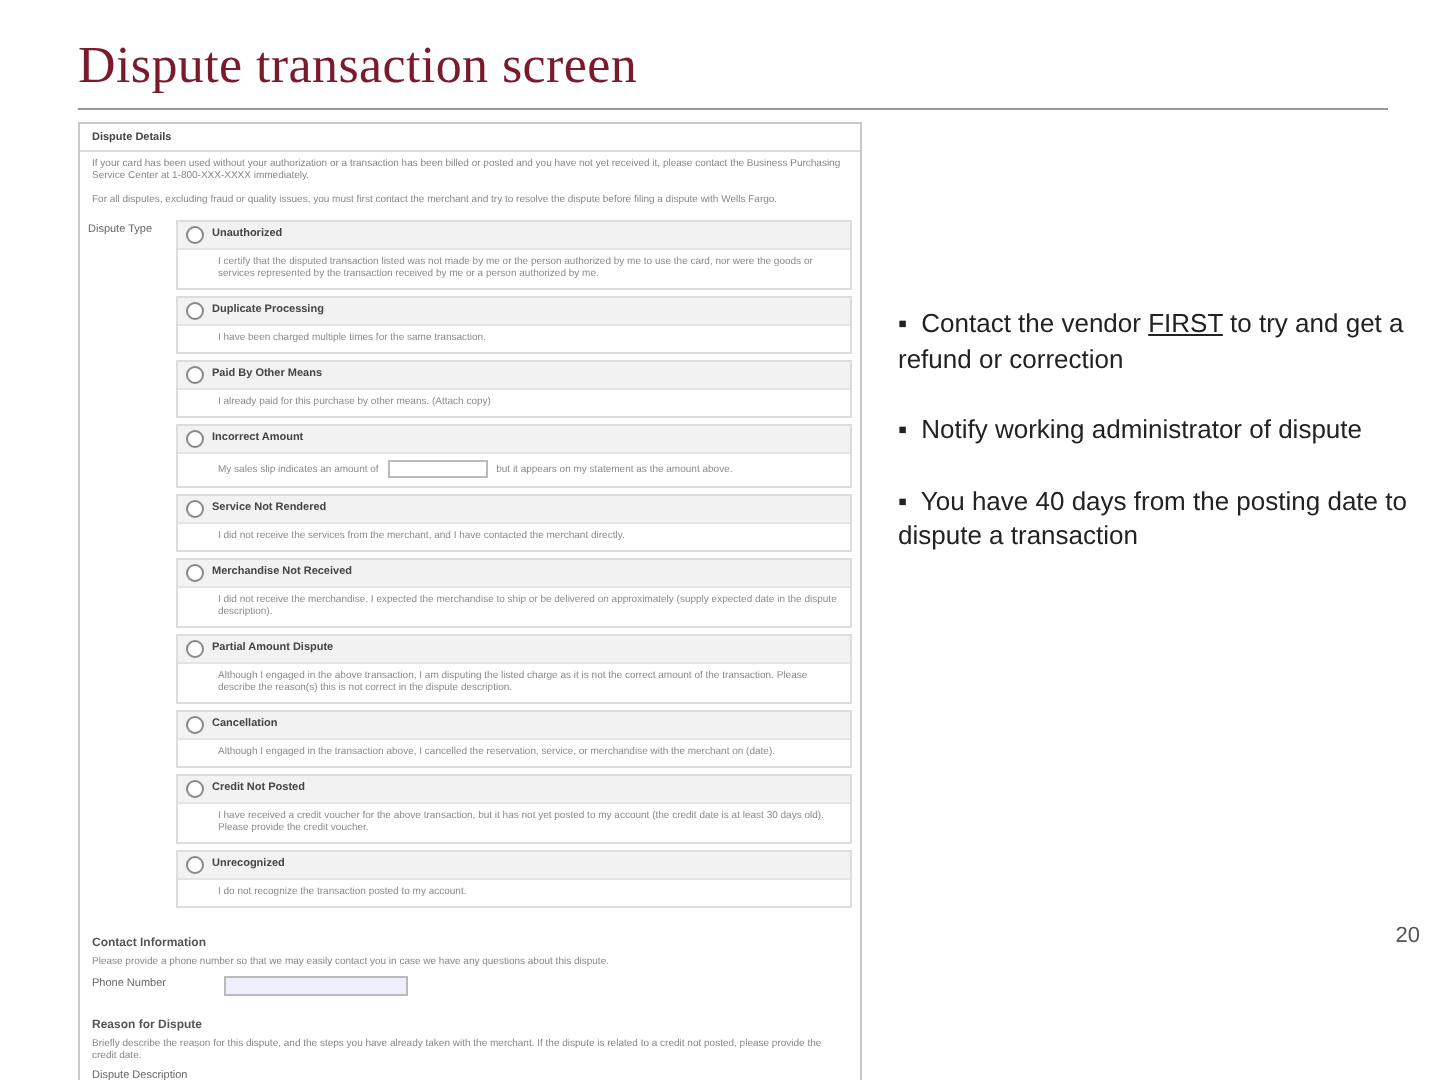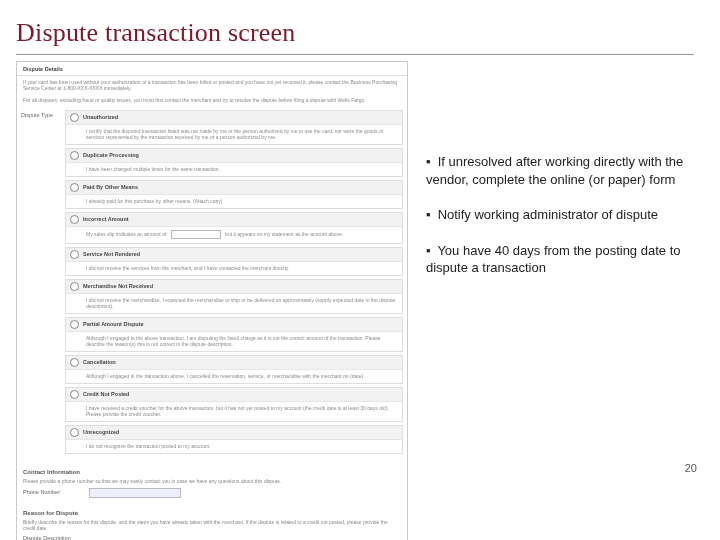--- a/index.html
+++ b/index.html
@@ -1,16 +1,16 @@
 <!DOCTYPE html>
 <html><head>
 <meta charset="utf-8">
 <style>
   html,body{margin:0;padding:0;width:720px;height:540px;font-family:Verdana,Geneva,sans-serif;font-size:10px;color:#333;background:#fff;overflow:hidden}
-  .slide{position:relative;width:720px;height:484px;box-sizing:border-box;padding:18px 26px 0 16px}
+  .slide{position:relative;width:720px;height:484px;box-sizing:border-box;padding:18px 26px 0 39px}
   .title{font-family:Georgia,'Times New Roman',serif;font-size:26px;color:#7a1a2c;font-weight:400;margin:0 0 6px 0;letter-spacing:.2px}
   .title-rule{border:none;border-top:1px solid #999;margin:0 0 6px 0}
   .content{position:relative;width:100%}
   
   .mock{position:absolute;left:0;top:0;width:390px;border:1px solid #c9c9c9;background:#fff;font-size:5.5px;line-height:1.2;color:#6a6a6a}
   .mock-head{padding:4px 6px 2px 6px;border-bottom:1px solid #ddd;font-weight:bold;color:#444}
   .mock-sub{padding:3px 6px;color:#888;font-size:5px}
   .mock-body{padding:4px 4px 6px 48px;position:relative}
   .side-label{position:absolute;left:4px;top:6px;writing-mode:horizontal-tb;font-size:5.5px;color:#666}
   .row{border:1px solid #ddd;margin-bottom:3px;background:#fff}
@@ -22,21 +22,21 @@
   .section-label{font-weight:bold;color:#555;font-size:6px;padding:6px 6px 2px 6px}
   .ci{padding:0 6px 4px 6px}
   .ci-row{display:flex;align-items:center;gap:6px;margin:2px 0}
   .ci-row .lbl{width:60px;color:#666}
   .ci-row .fld{border:1px solid #bbb;height:8px;width:90px;background:#eef}
   
   .bullets{position:absolute;left:410px;top:92px;width:270px;font-size:13px;line-height:1.35;color:#222}
   .b{margin-bottom:18px}
   .bl{display:inline-block;width:8px}
   .first-word{text-decoration:underline}
-  .page-num{position:absolute;right:23px;bottom:10px;font-size:11px;color:#555}
+  .page-num{position:absolute;right:10px;bottom:10px;font-size:11px;color:#555}
 </style>
 </head>
 <body>
 
 <div class="slide">
   <h1 class="title">Dispute transaction screen</h1>
   <hr class="title-rule">
 
   <div class="content">
 
@@ -132,21 +132,21 @@
       <div class="ci">
         <div class="mock-sub" style="padding:0 0 2px 0">Briefly describe the reason for this dispute, and the steps you have already taken with the merchant. If the dispute is related to a credit not posted, please provide the credit date.</div>
         <div class="ci-row">
             <span class="lbl">Dispute Description</span>
           </div>
       </div>
 
     </div>
 
     <div class="bullets">
-      <div class="b"><span class="bl">▪</span> <span>If unresolved after working directly with the vendor, complete the online (or paper) form</span></div>
+      <div class="b"><span class="bl">▪</span> <span>Contact the vendor </span><span class="first-word">FIRST</span><span> to try and get a refund or correction</span></div>
       <div class="b"><span class="bl">▪</span> <span>Notify working administrator of dispute</span></div>
       <div class="b"><span class="bl">▪</span> <span>You have 40 days from the posting date to dispute a transaction</span></div>
     </div>
 
   </div>
 
   <div class="page-num">20</div>
 </div>
 
 </body></html>

